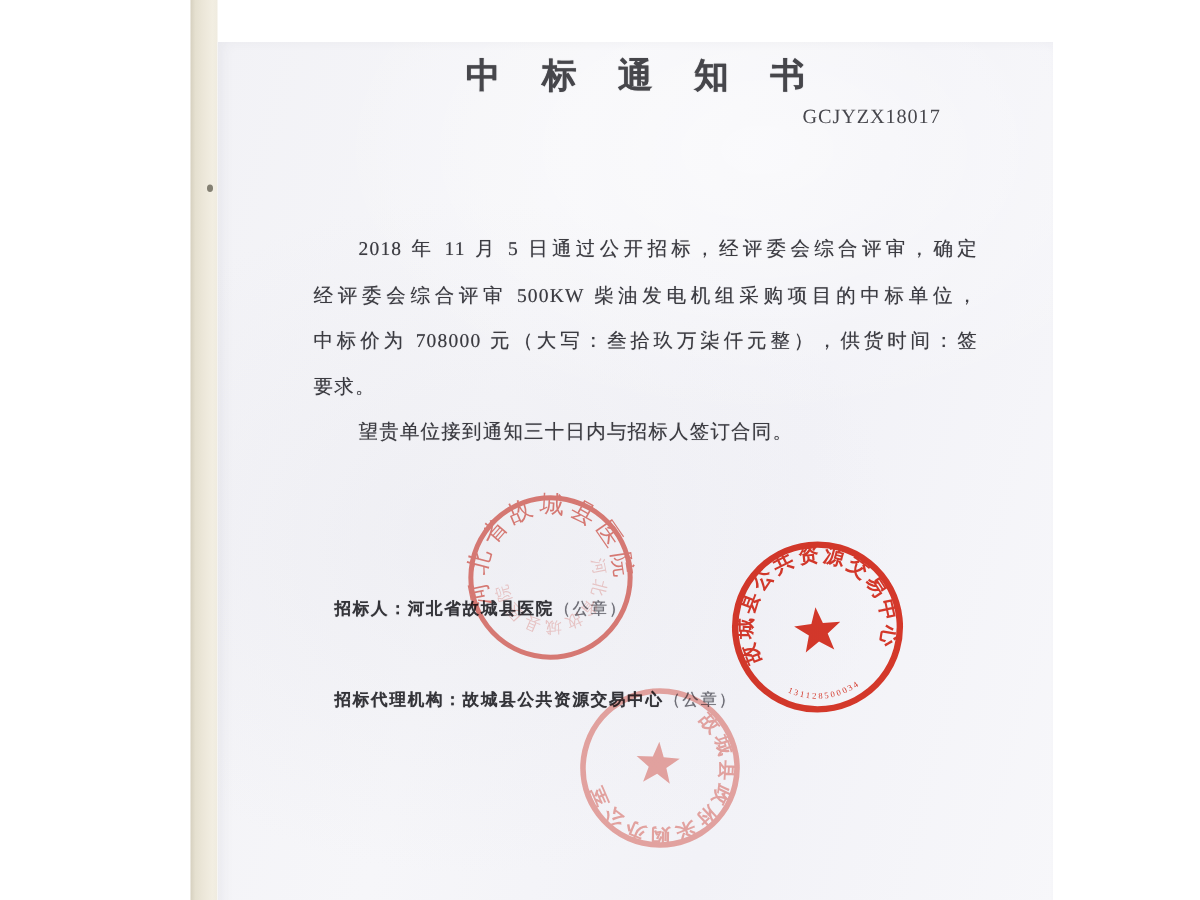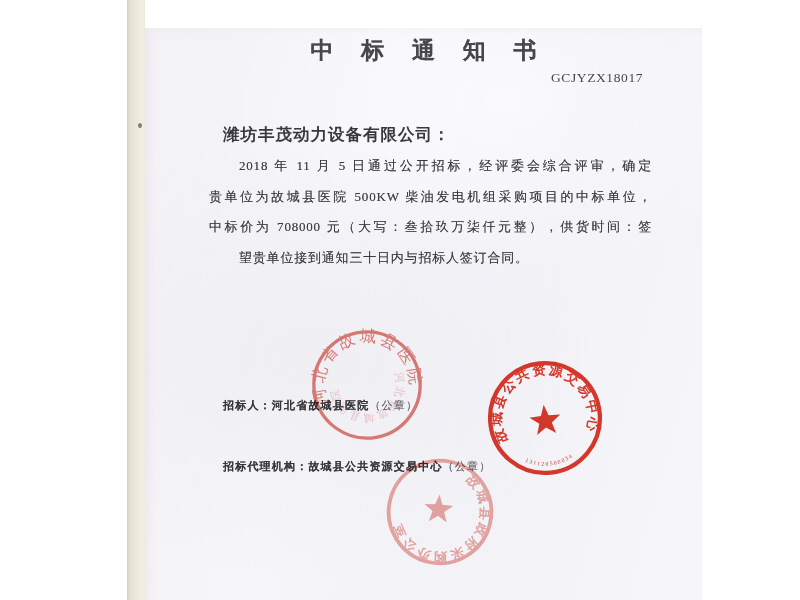--- a/index.html
+++ b/index.html
@@ -27,21 +27,21 @@
     box-shadow:inset 4px 0 8px rgba(60,60,70,.05);
     margin-top:28px;
   }
   .doc-title{
     position:absolute;left:0;top:7px;width:557px;
     text-align:center;font-size:23px;font-weight:bold;color:#46464b;
     letter-spacing:11px;text-indent:11px;
     text-shadow:0 0 .6px rgba(70,70,75,.7);
   }
   .ref-no{
-    position:absolute;left:406px;top:42px;
+    position:absolute;left:390px;top:42px;
     font-size:13.5px;color:#47474d;letter-spacing:.6px;
   }
   .addressee{
     position:absolute;left:78px;top:96px;
     font-size:16.5px;font-weight:bold;color:#38383e;letter-spacing:1px;
   }
   .body-block{
     position:absolute;left:64px;top:123px;width:443px;
     font-size:13px;color:#3b3b41;letter-spacing:.8px;
     text-shadow:0 0 .5px rgba(59,59,65,.55);
@@ -68,26 +68,26 @@
 </style>
 </head>
 <body>
 
 <div class="bind-strip"></div>
 <div class="speck"></div>
 
 <div class="paper">
   <div class="doc-title">中 标 通 知 书</div>
   <div class="ref-no">GCJYZX18017</div>
-  <div class="addressee">潍坊丰茂动力设备有限公司：</div>
 
   <div class="body-block">
     <div class="body-line full indent">2018 年 11 月 5 日通过公开招标，经评委会综合评审，确定</div>
-    <div class="body-line full">贵单位为故城县医院 500KW 柴油发电机组采购项目的中标单位，</div>
+    <div class="body-line full">经评委会综合评审 500KW 柴油发电机组采购项目的中标单位，</div>
     <div class="body-line full">中标价为 708000 元（大写：叁拾玖万柒仟元整），供货时间：签</div>
+    <div class="body-line">要求。</div>
     <div class="body-line indent">望贵单位接到通知三十日内与招标人签订合同。</div>
   </div>
 
   <div class="sig-line" style="top:370px;">
     <span>招标人：</span><span>河北省故城县医院</span><span class="sig-note">（公章）</span>
   </div>
 
   <div class="sig-line" style="top:431px;">
     <span>招标代理机构：</span><span>故城县公共资源交易中心</span><span class="sig-note">（公章）</span>
   </div>

